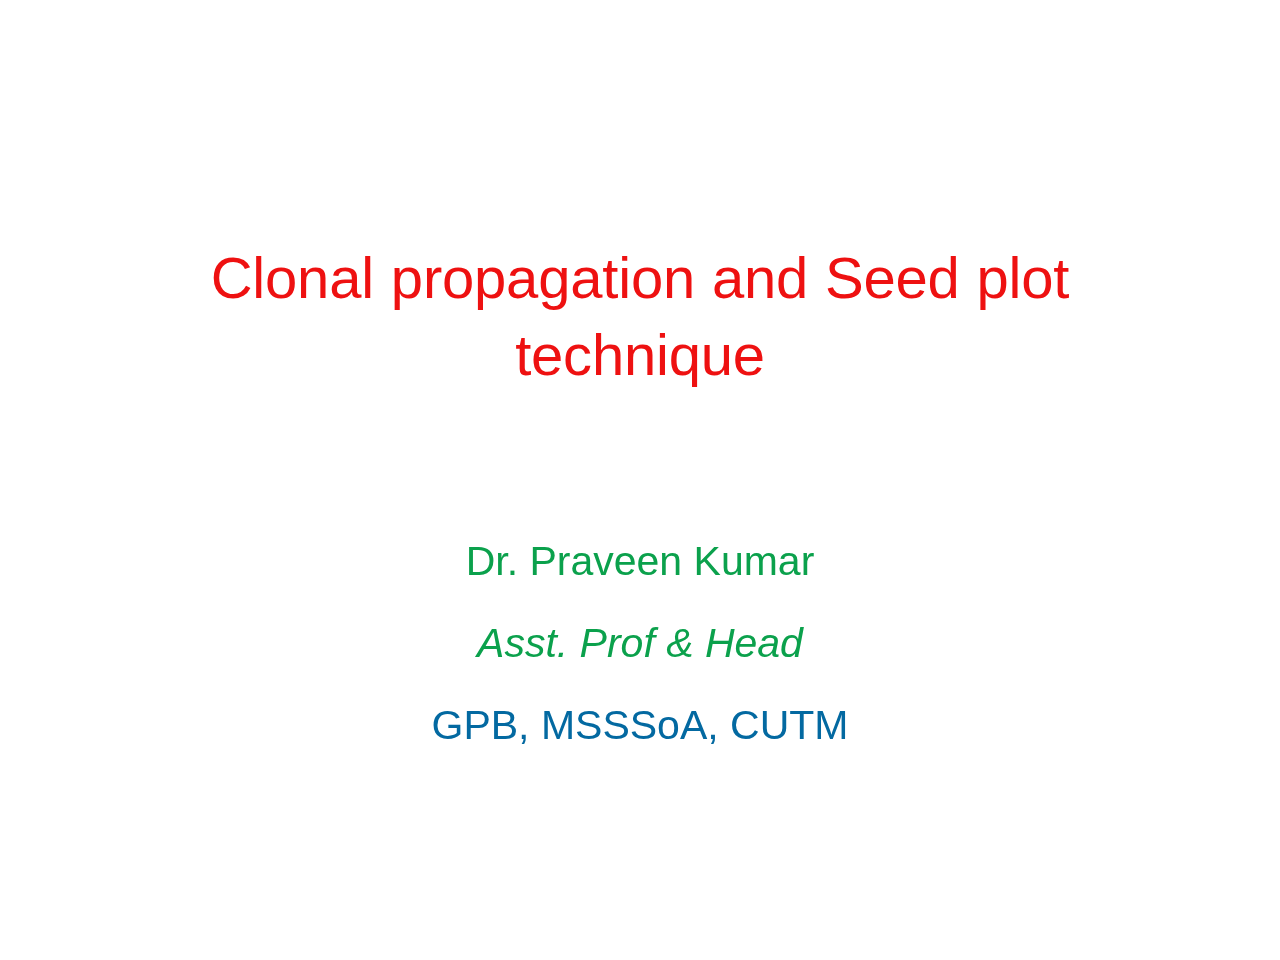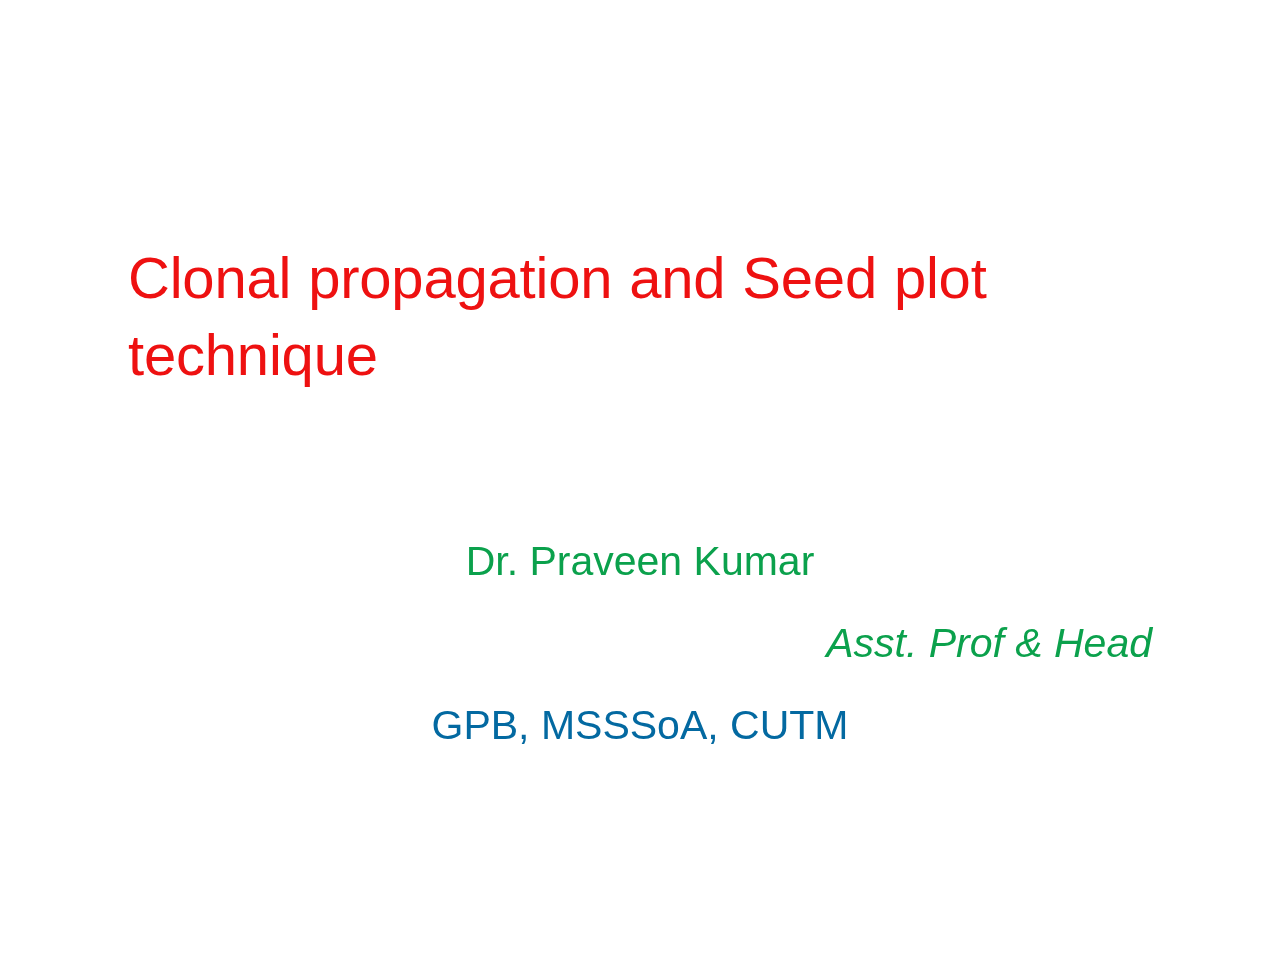--- a/index.html
+++ b/index.html
@@ -34,21 +34,21 @@
   }
 
   #slide-title {
     margin: 0;
     font-family: "Liberation Sans", sans-serif;
     font-weight: 400;
     font-size: 58px;
     line-height: 1.32;
     letter-spacing: -0.2px;
     color: #ee1111;
-    text-align: left;
+    text-align: center;
     white-space: normal;
     word-spacing: 1px;
   }
 
   
   #subtitle-placeholder {
     position: absolute;
     left: 128px;
     top: 520px;
     width: 1024px;
@@ -61,21 +61,20 @@
     font-weight: 400;
     font-size: 41px;
     line-height: 2.0;
     color: #0ba14c;
     text-align: center;
     white-space: nowrap;
   }
 
   .subtitle-line.italic {
     font-style: italic;
-    text-align: right;
   }
 </style>
 </head>
 <body style="background: rgb(255, 255, 255);">
 
 <div id="slide" style="background: rgb(255, 255, 255);">
 
   <div id="title-placeholder">
     <h1 id="slide-title" style="color: rgb(238, 17, 17);">Clonal propagation and Seed plot technique</h1>
   </div>

